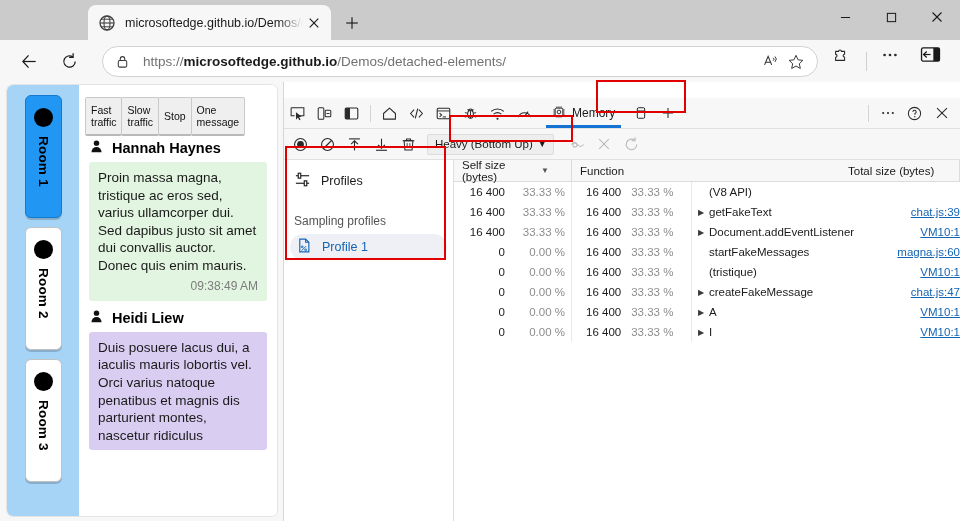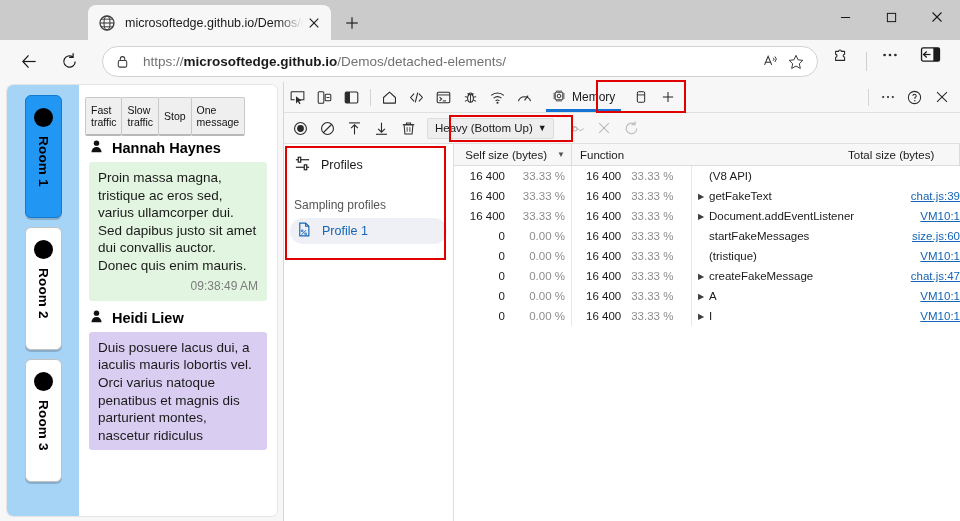--- a/index.html
+++ b/index.html
@@ -183,21 +183,21 @@
     position: absolute; top: 82px; left: 283px;
     width: 677px; height: 439px;
     background: #fff;
     border-left: 1px solid #d6d6d6;
   }
   .dt-tabbar {
     position: relative;
     height: 31px; width: 100%;
     background: #f7f7f7;
     border-bottom: 1px solid #e0e0e0;
-    display: flex; align-items: center;
+    display: flex; align-items: center; margin-top: 16px;
   }
   .dt-ico {
     width: 27px; height: 27px;
     display: flex; align-items: center; justify-content: center;
     flex: 0 0 27px;
   }
   .dt-sep { width: 1px; height: 17px; background: #d4d4d4; margin: 0 5px; flex: 0 0 1px; }
   .dt-tab {
     height: 30px; display: flex; align-items: center;
     padding: 0 8px 0 7px; font-size: 12px; color: #1a1a1a;
@@ -257,21 +257,21 @@
     display: flex; height: 22px;
     background: #f7f7f7;
     border-bottom: 1px solid #dcdcdc;
     font-size: 11.5px; color: #1a1a1a;
   }
   .grid-head .hc {
     display: flex; align-items: center;
     border-right: 1px solid #dcdcdc;
     padding-left: 8px; height: 100%;
   }
-  .hc.c1 { width: 118px; flex: 0 0 118px; justify-content: flex-end; padding-right: 6px; }
+  .hc.c1 { width: 118px; flex: 0 0 118px; justify-content: flex-end; padding-right: 22px; }
   .hc.c2 { width: 120px; flex: 0 0 120px; }
   .hc.c3 { flex: 1 1 auto; border-right: none; }
   .sortarrow { margin-left: 10px; font-size: 8px; color: #555; }
 
   .row { display: flex; height: 20px; align-items: center; font-size: 11.5px; }
   .cell-num {
     width: 118px; flex: 0 0 118px;
     display: flex; align-items: center; justify-content: flex-end;
     padding-right: 6px;
     border-right: 1px solid #e8e8e8;
@@ -776,21 +776,21 @@
               <span class="v">0</span>
               <span class="pct">0.00 %</span>
             </div>
             <div class="cell-num2">
               <span class="v">16 400</span>
               <span class="pct2">33.33 %</span>
             </div>
             <div class="cell-fn">
               <span class="tri"></span>
               <span class="fn">startFakeMessages</span>
-              <span class="src">size.js:60</span>
+              <span class="src">magna.js:60</span>
             </div>
           </div>
 
           <div class="row">
             <div class="cell-num">
               <span class="v">0</span>
               <span class="pct">0.00 %</span>
             </div>
             <div class="cell-num2">
               <span class="v">16 400</span>

